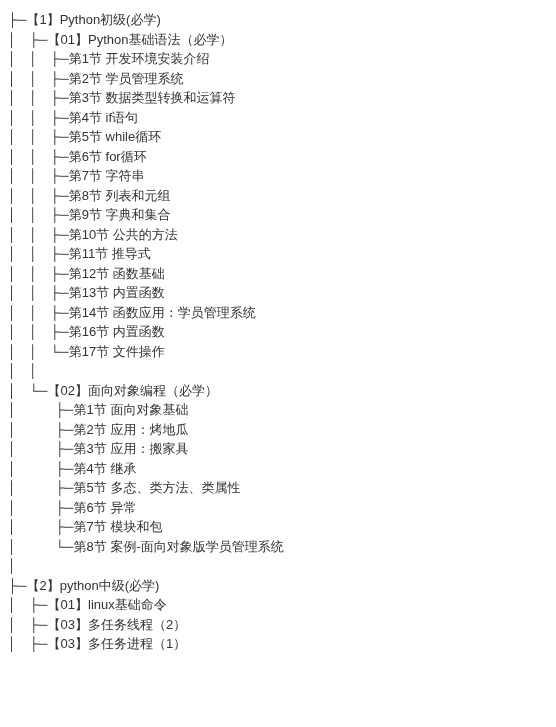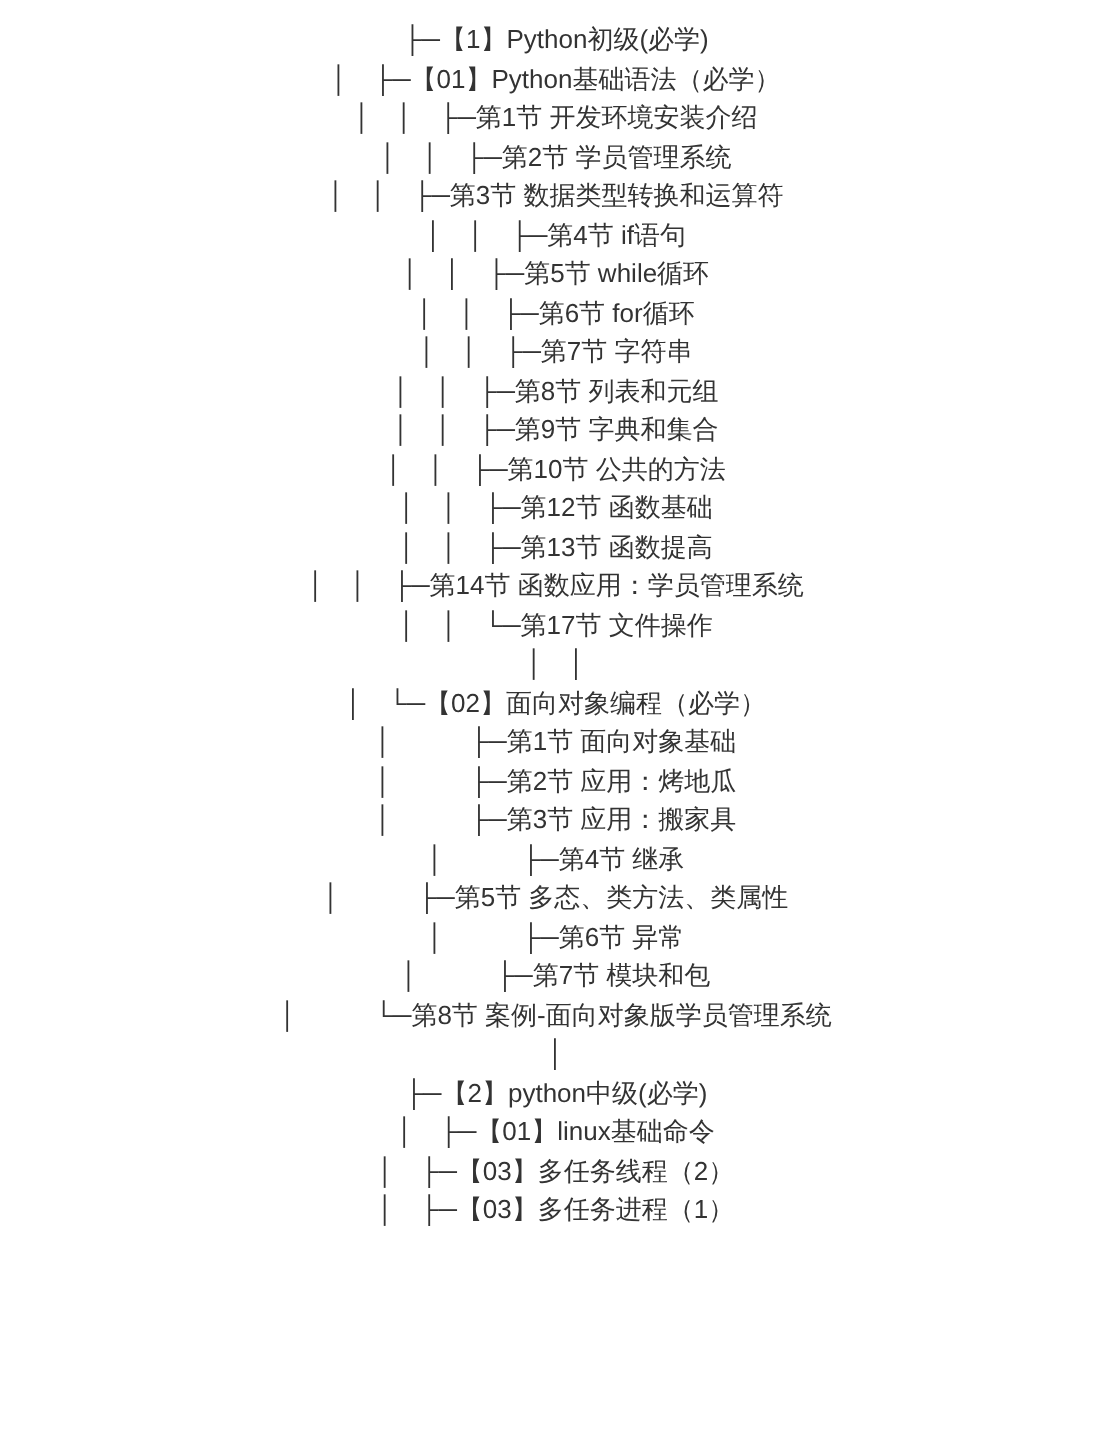--- a/index.html
+++ b/index.html
@@ -7,21 +7,20 @@
     font-size: 13px;
     color: #333;
     background: #fff;
     margin: 0;
     padding: 10px 8px;
     line-height: 1.5;
     white-space: nowrap;
   }
   .tree-line {
     display: block;
-    text-align: center;
   }
   .branch {
     color: #333;
   }
 </style>
 </head>
 <body>
 
 <div id="tree-container">
     <div class="tree-line"><span class="branch">├─</span><span>【1】Python初级(必学)</span></div>
@@ -29,23 +28,25 @@
     <div class="tree-line"><span class="branch">│　│　├─</span><span>第1节  开发环境安装介绍</span></div>
     <div class="tree-line"><span class="branch">│　│　├─</span><span>第2节  学员管理系统</span></div>
     <div class="tree-line"><span class="branch">│　│　├─</span><span>第3节  数据类型转换和运算符</span></div>
     <div class="tree-line"><span class="branch">│　│　├─</span><span>第4节  if语句</span></div>
     <div class="tree-line"><span class="branch">│　│　├─</span><span>第5节  while循环</span></div>
     <div class="tree-line"><span class="branch">│　│　├─</span><span>第6节   for循环</span></div>
     <div class="tree-line"><span class="branch">│　│　├─</span><span>第7节  字符串</span></div>
     <div class="tree-line"><span class="branch">│　│　├─</span><span>第8节  列表和元组</span></div>
     <div class="tree-line"><span class="branch">│　│　├─</span><span>第9节  字典和集合</span></div>
     <div class="tree-line"><span class="branch">│　│　├─</span><span>第10节  公共的方法</span></div>
+    <div class="tree-line"><span class="branch">│　│　├─</span><span>第11节  推导式</span></div>
     <div class="tree-line"><span class="branch">│　│　├─</span><span>第12节  函数基础</span></div>
-    <div class="tree-line"><span class="branch">│　│　├─</span><span>第13节  函数提高</span></div>
+    <div class="tree-line"><span class="branch">│　│　├─</span><span>第13节  内置函数</span></div>
     <div class="tree-line"><span class="branch">│　│　├─</span><span>第14节  函数应用：学员管理系统</span></div>
+    <div class="tree-line"><span class="branch">│　│　├─</span><span>第16节  内置函数</span></div>
     <div class="tree-line"><span class="branch">│　│　└─</span><span>第17节  文件操作</span></div>
     <div class="tree-line"><span class="branch">│　│</span><span></span></div>
     <div class="tree-line"><span class="branch">│　└─</span><span>【02】面向对象编程（必学）</span></div>
     <div class="tree-line"><span class="branch">│　　　├─</span><span>第1节    面向对象基础</span></div>
     <div class="tree-line"><span class="branch">│　　　├─</span><span>第2节    应用：烤地瓜</span></div>
     <div class="tree-line"><span class="branch">│　　　├─</span><span>第3节    应用：搬家具</span></div>
     <div class="tree-line"><span class="branch">│　　　├─</span><span>第4节    继承</span></div>
     <div class="tree-line"><span class="branch">│　　　├─</span><span>第5节    多态、类方法、类属性</span></div>
     <div class="tree-line"><span class="branch">│　　　├─</span><span>第6节    异常</span></div>
     <div class="tree-line"><span class="branch">│　　　├─</span><span>第7节    模块和包</span></div>

